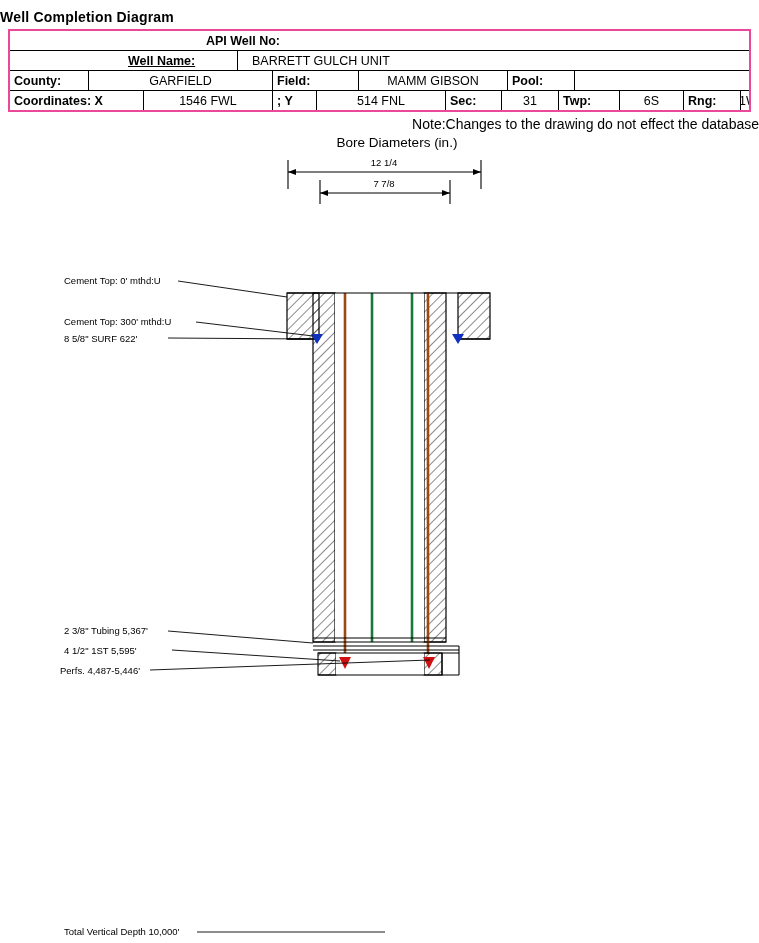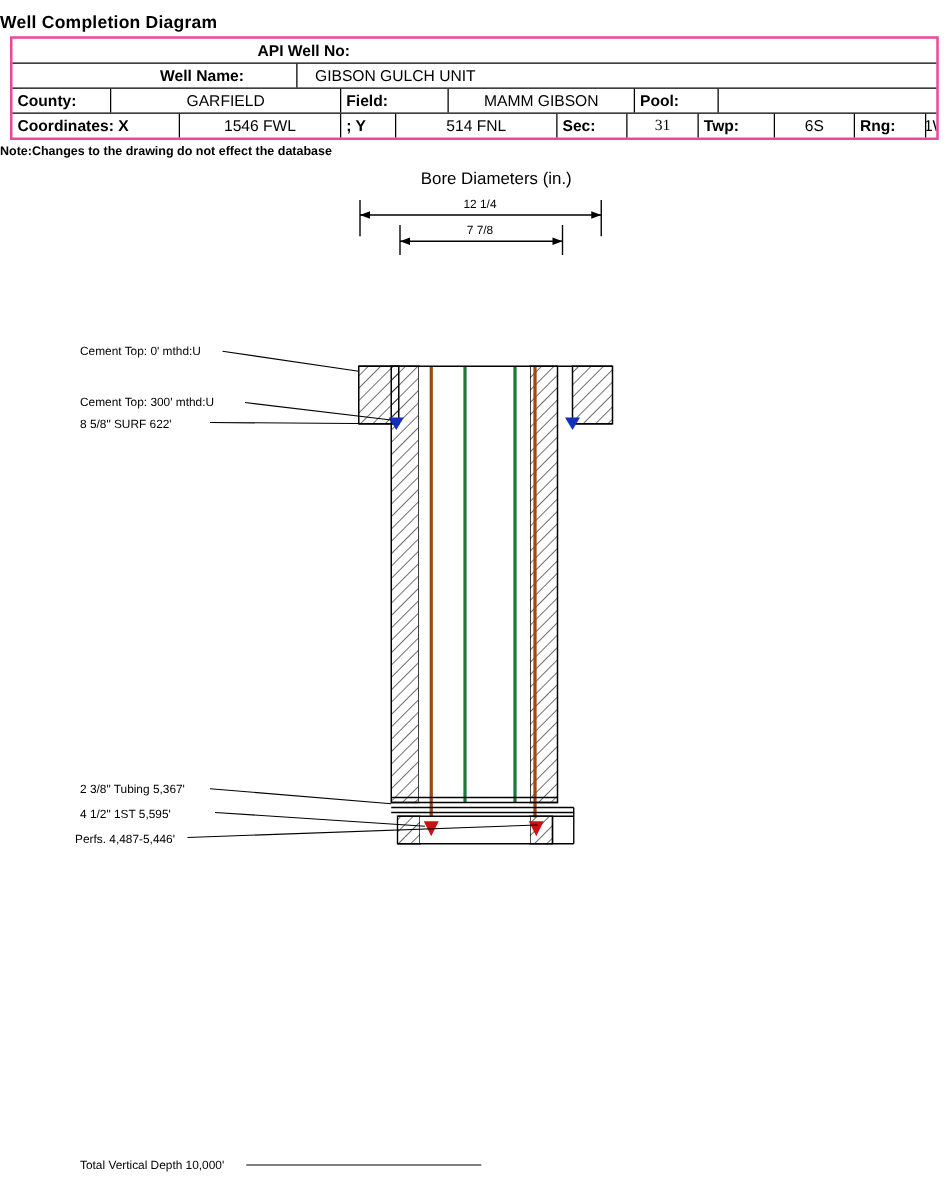--- a/index.html
+++ b/index.html
@@ -45,24 +45,23 @@
     padding: 0 4px;
     white-space: nowrap;
     overflow: hidden;
   }
   .cell.b { font-weight: bold; }
   .cell.ctr { justify-content: center; }
   .vline { border-right: 1px solid #000; }
 
   
   .note {
-    text-align: left;
-    font-size: 10px;
+    text-align: right;
+    font-size: 14px;
     margin-top: 4px;
-    font-weight: bold;
   }
 
   
   #diagram {
     position: absolute;
     left: 0;
     top: 112px;
     width: 759px;
     height: 831px;
   }
@@ -76,40 +75,40 @@
 <div class="page-title">Well Completion Diagram</div>
 
 <div class="hdr-wrap">
 
   <div class="hdr-row">
     <div class="cell b ctr" style="width:36%;justify-content:flex-end;padding-right:8px;">API Well No:</div>
   </div>
 
   <div class="hdr-row">
     <div class="cell b vline" style="width:105px;margin-top:36px;">Owner:</div>
-    <div class="cell b vline" style="width:105px;">Well Name:</div>
-    <div class="cell" style="flex:1;padding-left:14px;">GIBSON GULCH UNIT</div>
+    <div class="cell b vline" style="width:105px;text-decoration:underline;">Well Name:</div>
+    <div class="cell" style="flex:1;padding-left:14px;">BARRETT GULCH UNIT</div>
   </div>
 
   <div class="hdr-row">
     <div class="cell b vline" style="width:70px;">County:</div>
     <div class="cell ctr vline" style="width:175px;">GARFIELD</div>
     <div class="cell b vline" style="width:77px;">Field:</div>
     <div class="cell ctr vline" style="width:140px;">MAMM GIBSON</div>
     <div class="cell b vline" style="width:58px;text-align:center;">Pool:</div>
     <div class="cell" style="flex:1;"></div>
   </div>
 
   <div class="hdr-row">
     <div class="cell b vline" style="width:125px;">Coordinates: X</div>
     <div class="cell ctr vline" style="width:120px;">1546 FWL</div>
     <div class="cell b vline" style="width:35px;">; Y</div>
     <div class="cell ctr vline" style="width:120px;">514 FNL</div>
     <div class="cell b vline" style="width:47px;">Sec:</div>
-    <div class="cell ctr vline" style="width:48px;font-family:Liberation Serif, serif;">31</div>
+    <div class="cell ctr vline" style="width:48px;">31</div>
     <div class="cell b vline" style="width:52px;">Twp:</div>
     <div class="cell ctr vline" style="width:55px;">6S</div>
     <div class="cell b vline" style="width:48px;">Rng:</div>
     <div class="cell ctr" style="flex:1;">91W</div>
   </div>
 
 </div>
 
 <div class="note">Note:Changes to the drawing do not effect the database</div>
 

